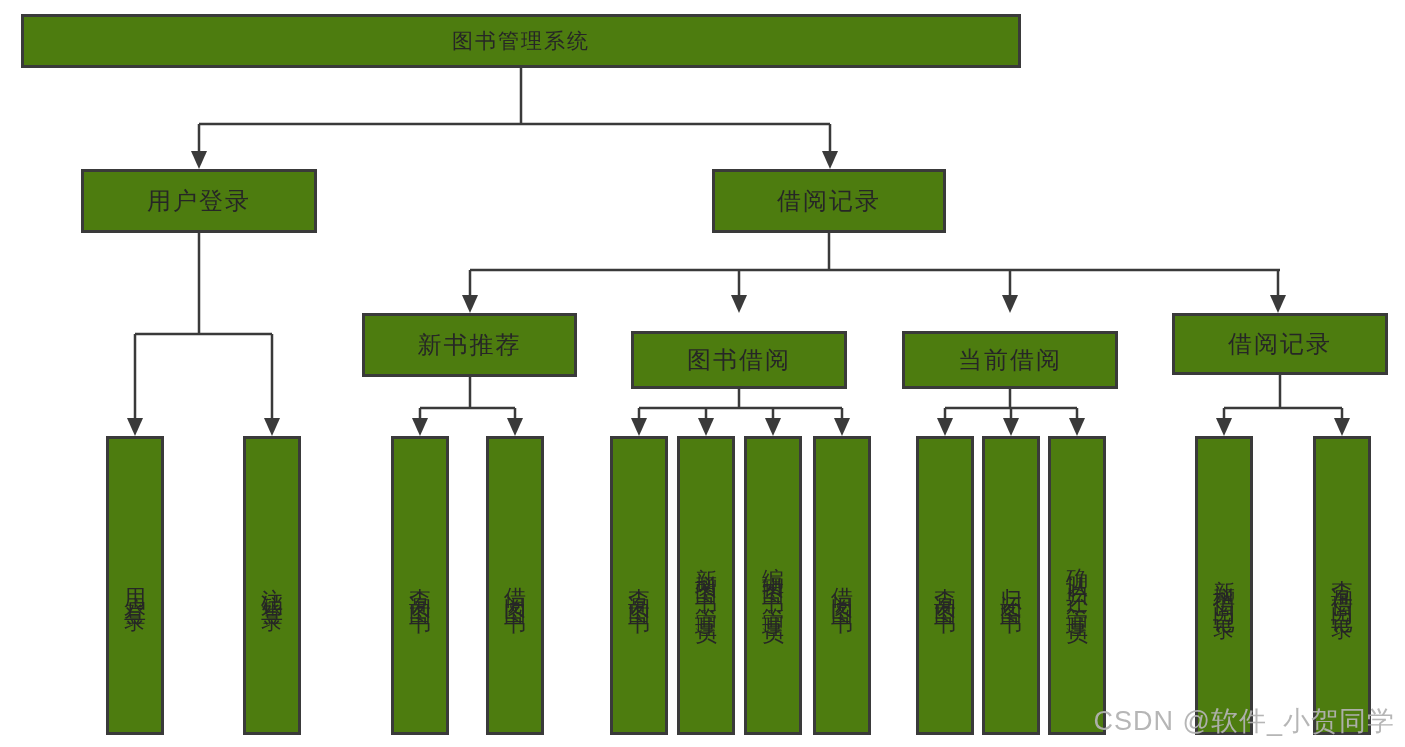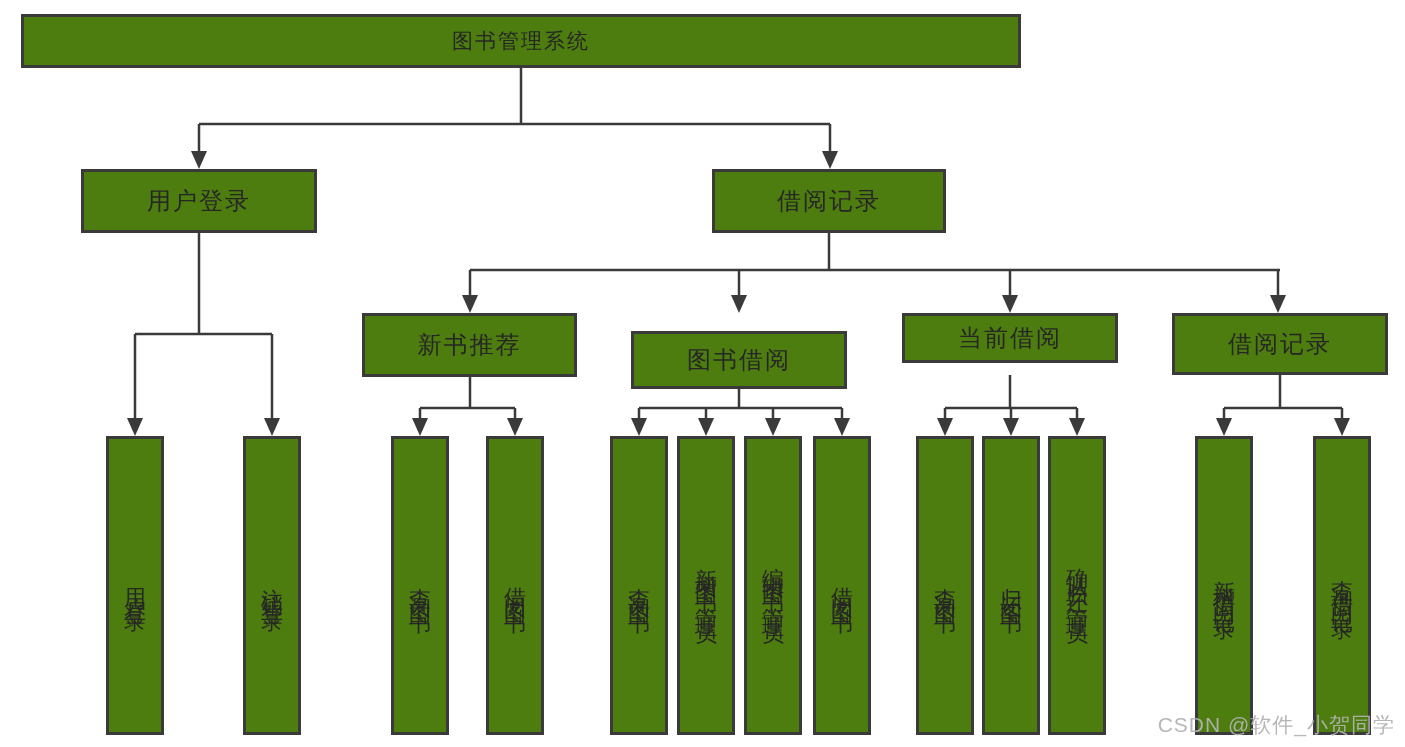--- a/index.html
+++ b/index.html
@@ -38,41 +38,41 @@
     letter-spacing: 8px;
     line-height: 1;
     white-space: nowrap;
   }
   
   #n-root          { left: 21px;  top: 14px;  width: 1000px; height: 54px; }
   #n-user-login    { left: 81px;  top: 169px; width: 236px;  height: 64px; }
   #n-book-mgmt     { left: 712px; top: 169px; width: 234px;  height: 64px; }
   #n-new-book-rec  { left: 362px; top: 313px; width: 215px;  height: 64px; }
   #n-book-borrow   { left: 631px; top: 331px; width: 216px;  height: 58px; }
-  #n-current-borrow{ left: 902px; top: 313px; width: 216px;  height: 50px; }
+  #n-current-borrow{ left: 902px; top: 331px; width: 216px;  height: 58px; }
   #n-borrow-record { left: 1172px;top: 313px; width: 216px;  height: 62px; }
   
   #l-user-login { left: 106px; }
   #l-logout     { left: 243px; }
   #l-query1     { left: 391px; }
   #l-borrow1    { left: 486px; }
   #l-query2     { left: 610px; }
   #l-add-book   { left: 677px; }
   #l-edit-book  { left: 744px; }
   #l-borrow2    { left: 813px; }
   #l-query3     { left: 916px; }
   #l-return     { left: 982px; }
   #l-confirm    { left: 1048px; }
   #l-add-rec    { left: 1195px; }
   #l-query-rec  { left: 1313px; }
   .watermark {
     position: absolute;
     right: 10px;
     bottom: 8px;
-    font-size: 21px;
+    font-size: 27px;
     color: rgba(178, 178, 178, 0.95);
     letter-spacing: 1px;
     z-index: 5;
     white-space: nowrap;
     margin-top: 40px;
   }
 </style>
 </head>
 <body>
 

